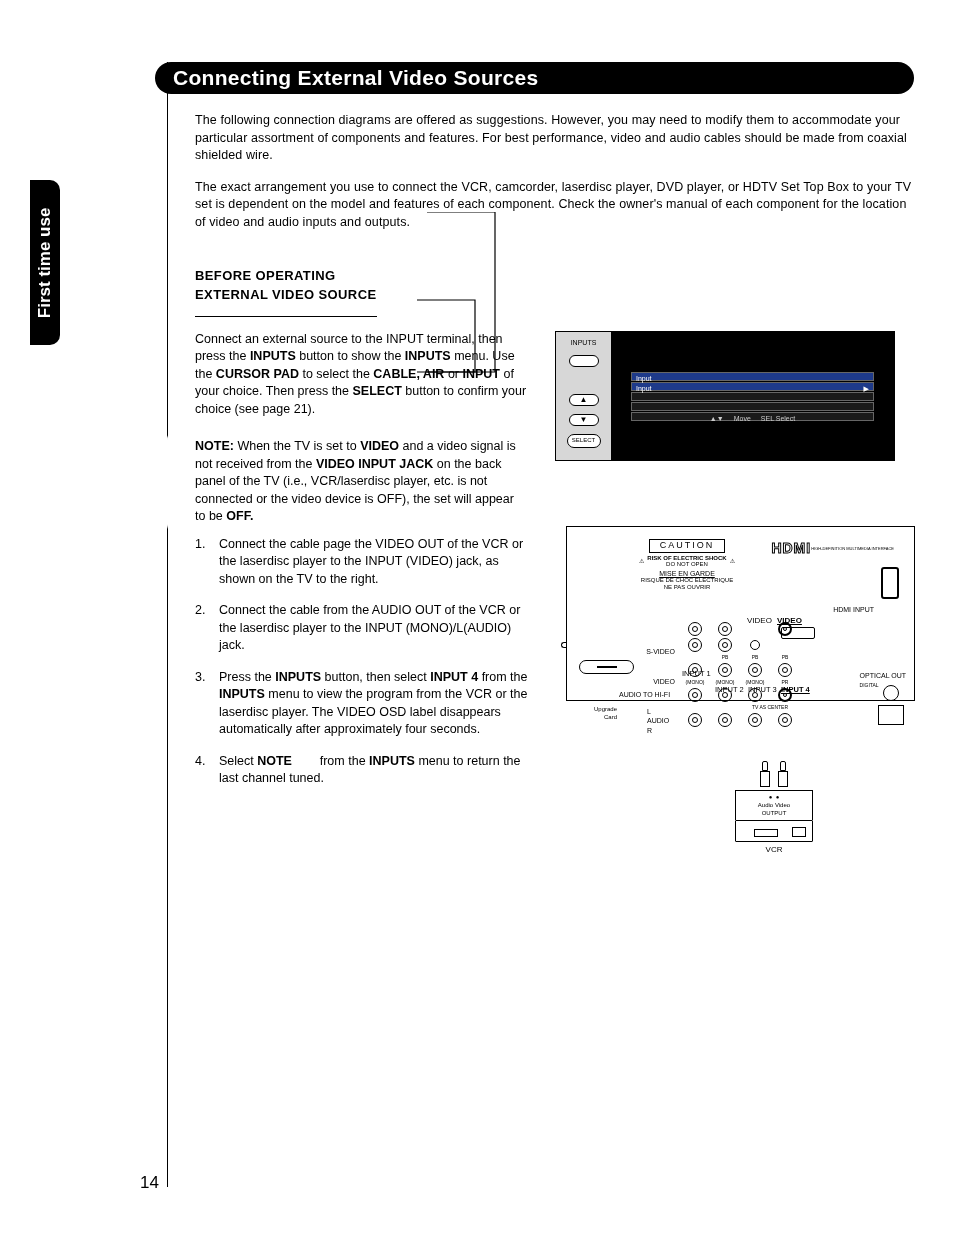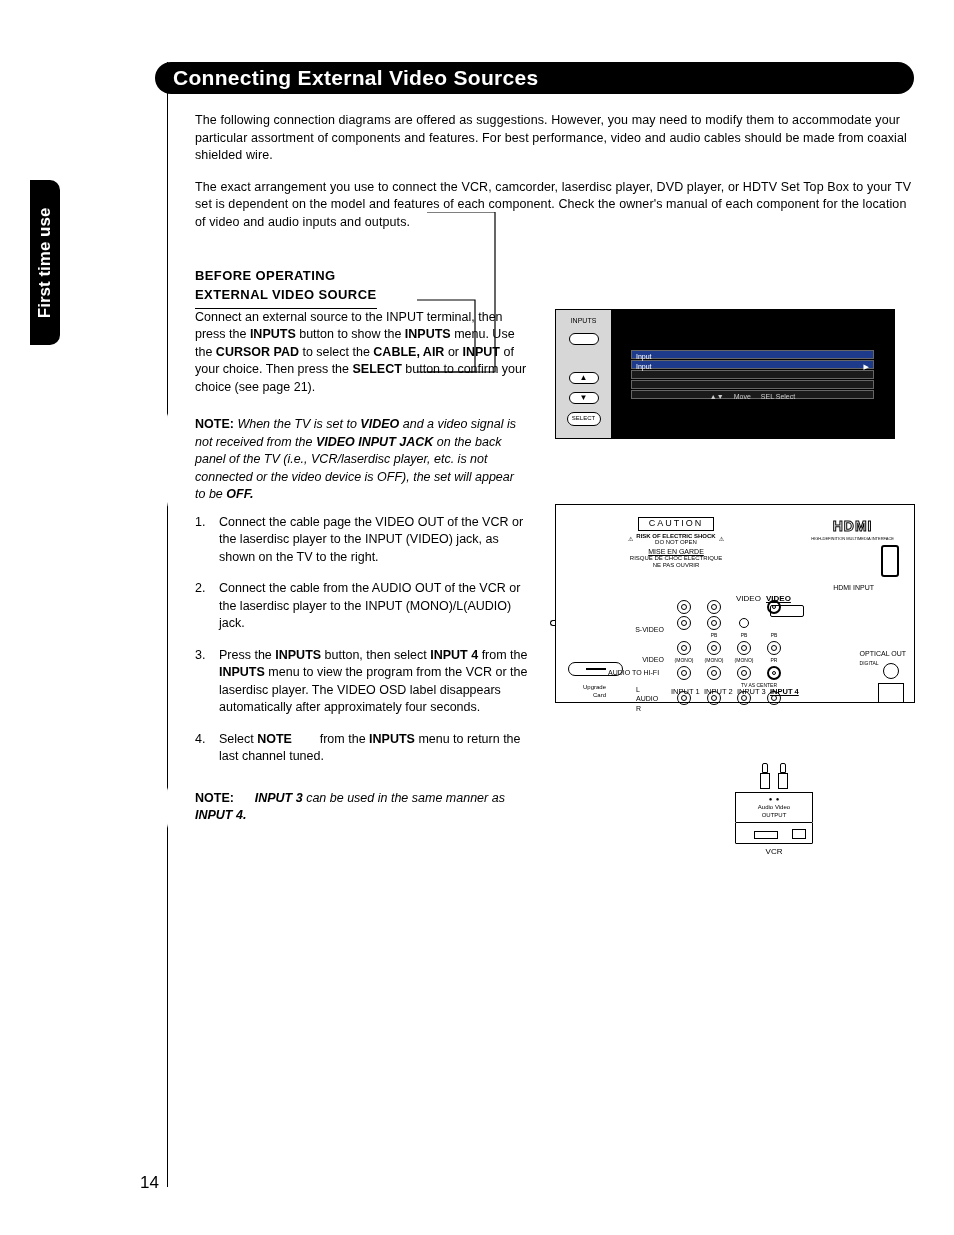--- a/index.html
+++ b/index.html
@@ -66,42 +66,42 @@
   .intro p {
     margin-bottom: 14px;
     letter-spacing: 0.1px;
   }
   .sec-head {
     font-weight: 900;
     text-transform: uppercase;
     font-size: 13px;
     letter-spacing: 0.4px;
     line-height: 1.45;
-    padding-bottom: 3px;
+    padding-bottom: 11px;
     border-bottom: 1px solid #000;
     display: inline-block;
     margin-top: 22px;
+    margin-bottom: 14px;
   }
   .two-col {
     display: flex;
     gap: 25px;
   }
   .col-left { width: 335px; }
   .col-right { flex: 1; }
   .note-box {
     margin-left: -28px;
     padding: 10px 10px 10px 28px;
     border-radius: 12px;
     background: #fff;
   }
   .note-label {
     font-weight: 900;
   }
   .note-body {
-    font-style: italic;
     display: inline;
     margin-top: 38px;
   }
   .note-body b { font-weight: 900; }
   .steps { list-style: none; counter-reset: step; }
   .steps li {
     counter-increment: step;
     margin-bottom: 14px;
     padding-left: 24px;
     position: relative;
@@ -153,36 +153,37 @@
     height: 9px;
     display: flex; justify-content: space-between;
   }
   .osd-row.dark { background: #1a1a1a; color: #ccc; text-align: center; justify-content: center; gap: 10px; }
   .osd-row.empty { background: #1a1a1a; }
 
   
   .panel-wrap { margin-top: -10px; }
   .backpanel {
     border: 1px solid #000;
-    height: 199px;
+    height: 175px;
     position: relative;
     font-size: 7px;
     font-family: Arial, sans-serif;
+    margin-left: 11px;
   }
   .caution-box {
     position: absolute; top: 12px; left: 68px;
     width: 104px; height: 68px;
     display: flex; flex-direction: column; align-items: center;
     font-size: 6px; line-height: 1.1;
   }
   .caution-title { border: 1px solid #000; padding: 1px 10px; font-size: 9px; letter-spacing: 2px; margin-bottom: 2px; }
   .hdmi-logo {
     position: absolute; top: 12px; right: 20px;
     font-weight: 900; font-size: 14px; letter-spacing: 1px;
-    display: flex; flex-direction: column; align-items: center;
+    display: flex; flex-direction: row; align-items: center;
   }
   .hdmi-logo .outline { -webkit-text-stroke: 1px #000; color: #fff; }
   .hdmi-logo .sub { font-size: 4px; font-weight: 400; letter-spacing: 0; }
   .hdmi-port {
     position: absolute; top: 40px; right: 15px;
     width: 18px; height: 32px; border: 2px solid #000; border-radius: 3px;
   }
   .hdmi-lbl { position: absolute; top: 78px; right: 40px; font-size: 7px; }
   .jack-grid {
     position: absolute; top: 95px; left: 115px;
@@ -323,27 +324,20 @@
       <ol class="steps">
         <li>Connect the cable page the VIDEO OUT of the VCR or the laserdisc player to the INPUT (VIDEO) jack, as shown on the TV to the right.</li>
         <li>Connect the cable from the AUDIO OUT of the VCR or the laserdisc player to the INPUT (MONO)/L(AUDIO) jack.</li>
         <li>
           <span>Press the </span><b class="inline">INPUTS</b><span> button, then select </span><b class="inline">INPUT 4</b><span> from the </span><b class="inline">INPUTS</b><span> menu to view the program from the VCR or the laserdisc player. The VIDEO OSD label disappears automatically after approximately four seconds.</span>
         </li>
         <li>
           <span>Select </span><b class="inline">NOTE</b>&nbsp;&nbsp;&nbsp;&nbsp;&nbsp;&nbsp;&nbsp;<span> from the </span><b class="inline">INPUTS</b><span> menu to return the last channel tuned.</span>
         </li>
       </ol>
-      <div class="note-box">
-        <span class="note-label">NOTE:</span>
-        &nbsp;&nbsp;&nbsp;&nbsp;
-        <span class="note-body">
-          <b>INPUT 3</b><span> can be used in the same manner as </span><b>INPUT 4.</b>
-        </span>
-      </div>
     </div>
 
     <div class="col-right panel-wrap">
       <div class="backpanel">
         <div class="left-edge"></div>
         <div class="caution-box">
           <div class="caution-title">CAUTION</div>
           <div style="display:flex;gap:3px;align-items:center;">
               <span>⚠</span>
               <div style="text-align:center"><b>RISK OF ELECTRIC SHOCK</b><br><span>DO NOT OPEN</span></div>
@@ -408,21 +402,21 @@
           <div class="jack"></div>
             <div class="jack"></div>
             <div class="jack"></div>
             <div class="jack"></div>
         </div>
 
         <div class="optical-lbl"><span>OPTICAL OUT</span><br><span style="font-size:5px">DIGITAL</span></div>
         <div class="optical"></div>
         <div class="optical-box"></div>
 
-        <div class="col-lbl" style="bottom:4px;left:115px">INPUT 1</div>
+        <div class="col-lbl" style="bottom:20px;left:115px">INPUT 1</div>
         <div class="col-lbl" style="bottom:4px;left:148px">INPUT 2</div>
         <div class="col-lbl" style="bottom:4px;left:181px">INPUT 3</div>
         <div class="col-lbl input-underline" style="bottom:4px;left:214px">INPUT 4</div>
       </div>
 
       <svg class="wires" width="360" height="180" style="left:0;top:100px">
         <path d="M 232 0 L 300 0 L 300 160 L 232 160" stroke="#000" stroke-width="1.2" fill="none"></path>
         <path d="M 222 88 L 280 88 L 280 160 L 222 160" stroke="#000" stroke-width="1.2" fill="none"></path>
       </svg>
 

